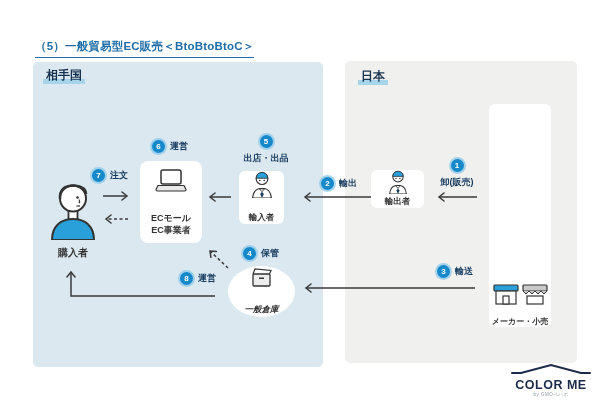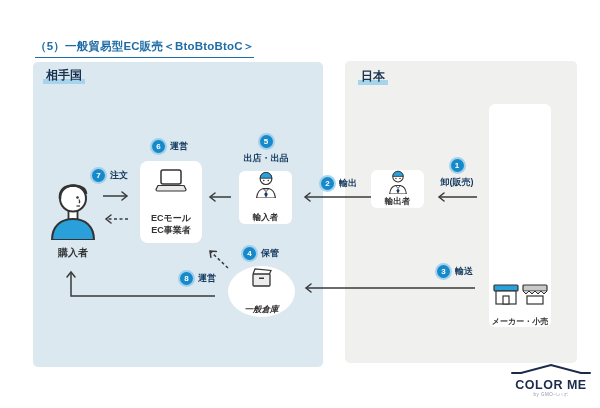--- a/index.html
+++ b/index.html
@@ -12,21 +12,21 @@
   .region.japan{left:345px;top:61px;width:232px;height:302px;background:#f0f0ee;}
   .region-label{position:absolute;font-size:12px;font-weight:bold;color:#16324f;padding:0 3px;
          background:linear-gradient(to top,#a5d4eb 30%,transparent 30%);}
   .region.partner .region-label{left:10px;top:5px;}
   .region.japan .region-label{left:13px;top:7px;}
   .arrows{position:absolute;left:0;top:0;width:600px;height:408px;pointer-events:none;}
   .entity{position:absolute;background:#fff;display:flex;flex-direction:column;align-items:center;
           justify-content:center;}
   .maker{left:489px;top:104px;width:62px;height:223px;border-radius:6px;gap:10px;justify-content:flex-end;}
   .exporter{left:371px;top:170px;width:53px;height:38px;border-radius:6px;gap:2px;}
-  .importer{left:239px;top:171px;width:53px;height:53px;border-radius:6px;gap:14px;}
+  .importer{left:239px;top:171px;width:45px;height:53px;border-radius:6px;gap:14px;}
   .ecmall{left:140px;top:161px;width:62px;height:82px;border-radius:8px;gap:19px;}
   .warehouse{left:228px;top:266px;width:67px;height:51px;border-radius:50%;gap:16px;font-style:italic;}
   .entity-label{font-size:8.5px;color:#333;font-weight:bold;white-space:nowrap;}
   .maker .entity-label{font-size:8px;}
   .ecmall-label{font-size:9px;font-weight:bold;color:#333;line-height:12px;text-align:center;white-space:nowrap;}
   .store-row{display:flex;gap:3px;}
   .buyer-icon{position:absolute;left:50px;top:182px;}
   .buyer-label{position:absolute;left:52px;top:246px;width:42px;text-align:center;font-size:10px;
           color:#333;font-weight:bold;}
   .step{position:absolute;display:flex;align-items:center;gap:5px;}

